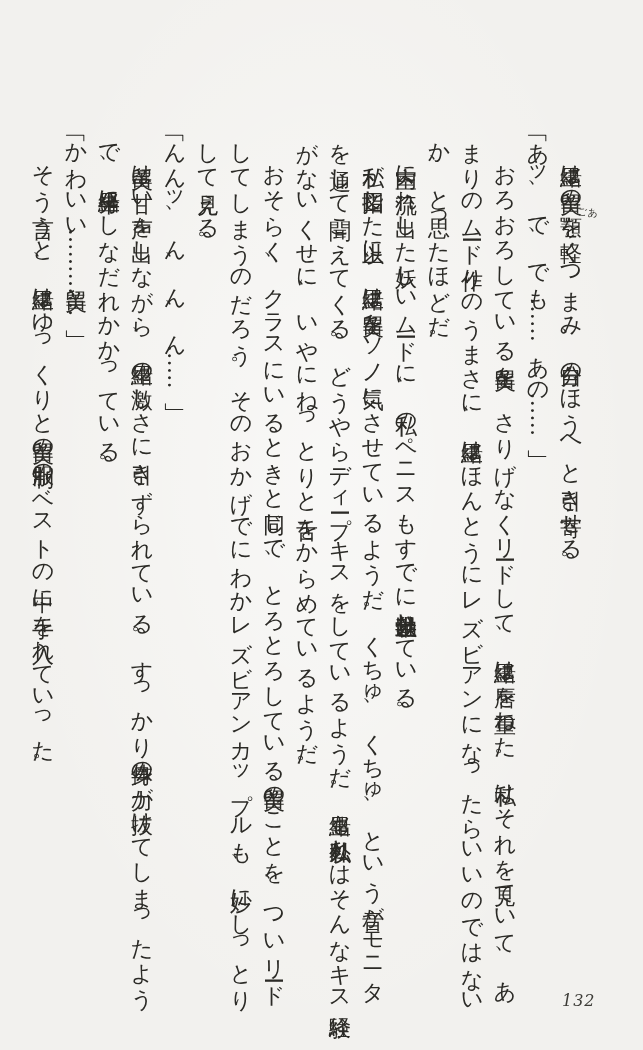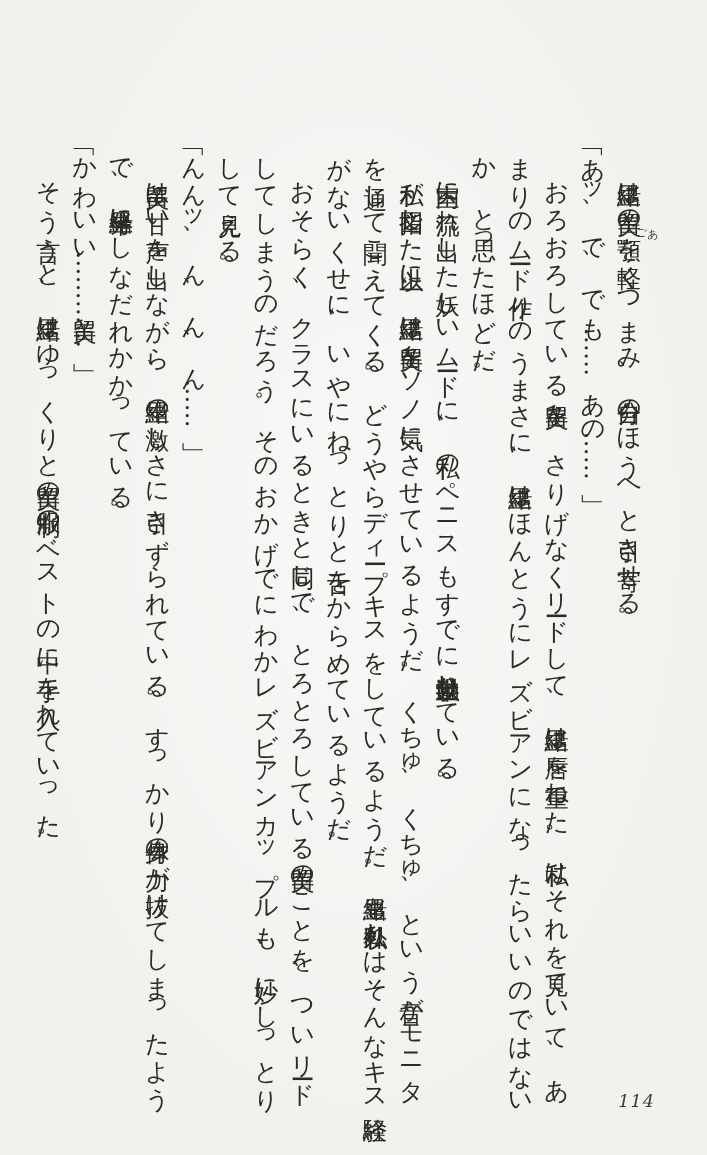--- a/index.html
+++ b/index.html
@@ -80,15 +80,15 @@
     <p>「んんッ、ん、ん、ん……」</p>
 
     <p>　留美は甘い声を出しながら、里緒の激しさに引きずられている。すっかり身体の力が抜けてしまったようで、半分里緒にしなだれかかっている。</p>
 
     <p>「かわいい……留美……」</p>
 
     <p>　そう言うと、里緒はゆっくりと留美の制服のベストの中に手を入れていった。</p>
 
   </div>
 
-  <div class="page-number">114</div>
+  <div class="page-number">132</div>
 
 </div>
 
 </body></html>

